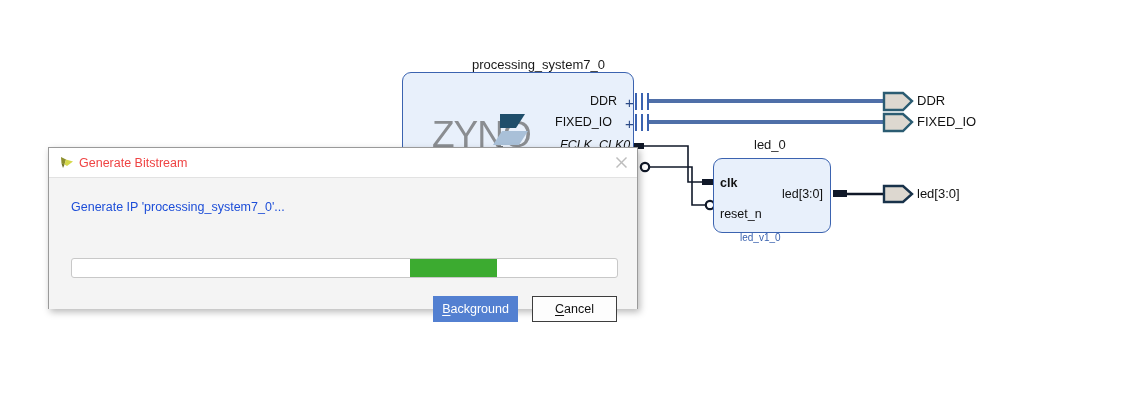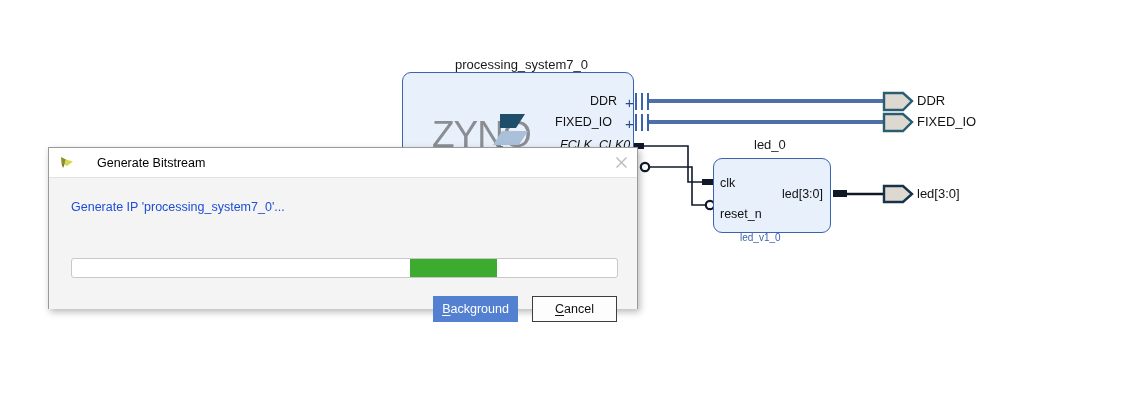--- a/index.html
+++ b/index.html
@@ -73,21 +73,21 @@
     box-sizing:border-box;
     box-shadow:2px 3px 7px rgba(0,0,0,0.28);
   }
   .dlg-titlebar{
     position:relative;height:29px;background:#ffffff;
     border-bottom:1px solid #e2e2e2;
     display:flex;align-items:center;
   }
   .dlg-icon{margin-left:10px;width:16px;height:16px;display:block;}
   .dlg-title{
-    margin-left:22px;font-size:12.5px;color:#000000;white-space:nowrap;
+    margin-left:4px;font-size:12.5px;color:#ef4444;white-space:nowrap;
   }
   .dlg-close{
     position:absolute;right:6px;top:4px;width:20px;height:20px;
     display:flex;align-items:center;justify-content:center;cursor:default;
   }
   .dlg-body{position:relative;height:131px;background:#f4f4f4;}
   .dlg-msg{
     position:absolute;left:22px;top:22px;
     font-size:12.5px;color:#1d4ed8;white-space:nowrap;
   }
@@ -164,21 +164,21 @@
         <polygon points="884,93 903,93 912,101 903,110 884,110" fill="#ddd8d0" stroke="#2b5c72" stroke-width="2.4"></polygon>
       </g>
       <g>
         <polygon points="884,114 903,114 912,122 903,131 884,131" fill="#ddd8d0" stroke="#2b5c72" stroke-width="2.4"></polygon>
       </g>
       <g>
         <polygon points="884,186 903,186 912,194 903,202 884,202" fill="#ddd8d0" stroke="#18324a" stroke-width="2.4"></polygon>
       </g>
     </svg>
 
-    <div class="blk-label" style="left:455px;top:57px;">processing_system7_0</div>
+    <div class="blk-label" style="left:472px;top:57px;">processing_system7_0</div>
 
     <div class="zynq-box"></div>
 
     <div class="zynq-logo">
       <span class="zt">ZYNQ</span>
       <svg width="118" height="44" style="position:absolute;left:0;top:0;">
         <polygon points="76,2 101,2 92,16 76,16" fill="#1f4e6b"></polygon>
         <polygon points="78,19 104,19 95,33 69,33" fill="#a9c0d8"></polygon>
         <rect x="74" y="34" width="5" height="4" fill="#6f7276"></rect>
       </svg>
@@ -189,21 +189,21 @@
 
     <div class="pin-label" style="left:555px;top:115px;">FIXED_IO</div>
     <div class="plus" style="left:625px;top:116px;">+</div>
 
     <div class="pin-label" style="left:560px;top:138px;font-style:italic;">FCLK_CLK0</div>
 
     <div class="blk-label" style="left:754px;top:137px;">led_0</div>
 
     <div class="led-box"></div>
 
-    <div class="pin-label" style="left:720px;top:176px;">clk</div>
+    <div class="pin-label" style="left:720px;top:176px;font-weight:bold;">clk</div>
     <div class="pin-label" style="left:720px;top:207px;">reset_n</div>
     <div class="pin-label" style="left:782px;top:187px;">led[3:0]</div>
 
     <div class="blk-sublabel" style="left:740px;top:232px;">led_v1_0</div>
 
     <div class="port-label" style="left:917px;top:93px;">DDR</div>
     <div class="port-label" style="left:917px;top:114px;">FIXED_IO</div>
     <div class="port-label" style="left:917px;top:186px;">led[3:0]</div>
   </div>
 

